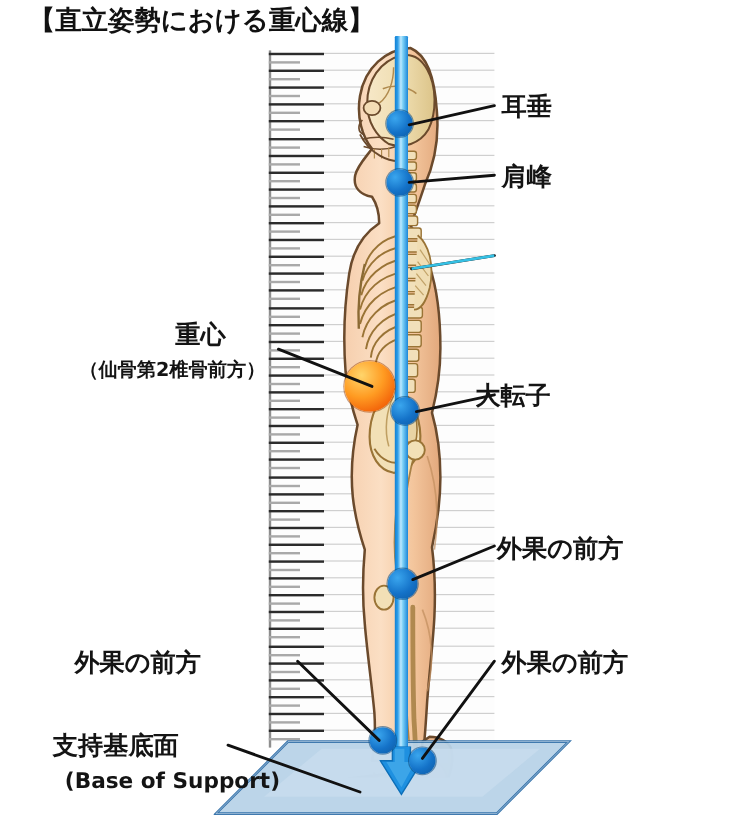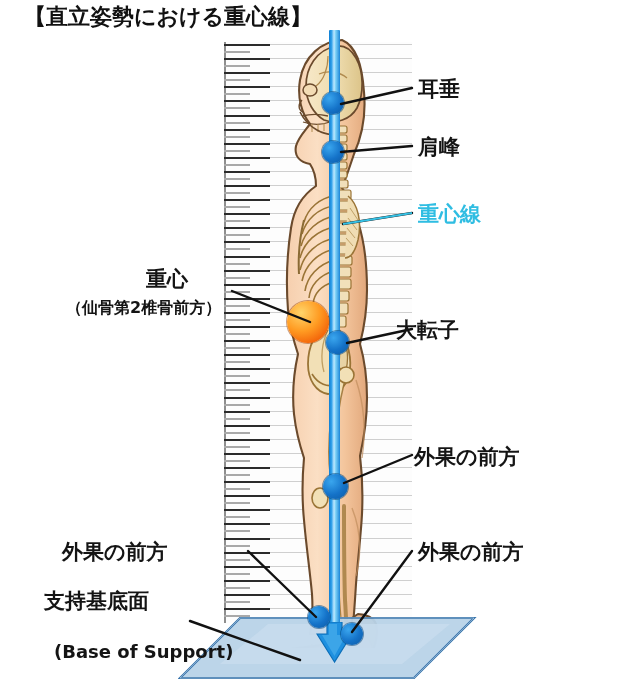--- a/index.html
+++ b/index.html
@@ -411,24 +411,23 @@
       <line x1="316" y1="617" x2="248" y2="551"></line>
       <line x1="310" y1="322" x2="232" y2="291"></line>
       <line x1="300" y1="660" x2="190" y2="621"></line>
     </g>
 
     <line x1="343" y1="224" x2="412" y2="213" stroke="#35c0e4" stroke-width="2.2"></line>
   </svg>
 
   <div class="lbl r" style="left:418px;top:75px;">耳垂</div>
   <div class="lbl r" style="left:418px;top:133px;">肩峰</div>
-  <div class="lbl r cyan" style="left:418px;top:200px;">重心線</div>
   <div class="lbl r" style="left:396px;top:316px;">大転子</div>
   <div class="lbl r" style="left:414px;top:443px;">外果の前方</div>
   <div class="lbl r" style="left:418px;top:538px;">外果の前方</div>
 
   <div class="lbl cog" style="left:146px;top:265px;">重心</div>
   <div class="lbl cogsub" style="left:66px;top:298px;">（仙骨第2椎骨前方）</div>
   <div class="lbl r" style="left:62px;top:538px;">外果の前方</div>
-  <div class="lbl bos" style="left:44px;top:587px;text-align:center;">支持基底面</div>
+  <div class="lbl bos" style="left:44px;top:607px;text-align:center;">支持基底面</div>
   <div class="lbl bossub" style="left:30px;top:641px;margin-left:24px;">(Base of Support)</div>
 
 </div>
 
 </body></html>

